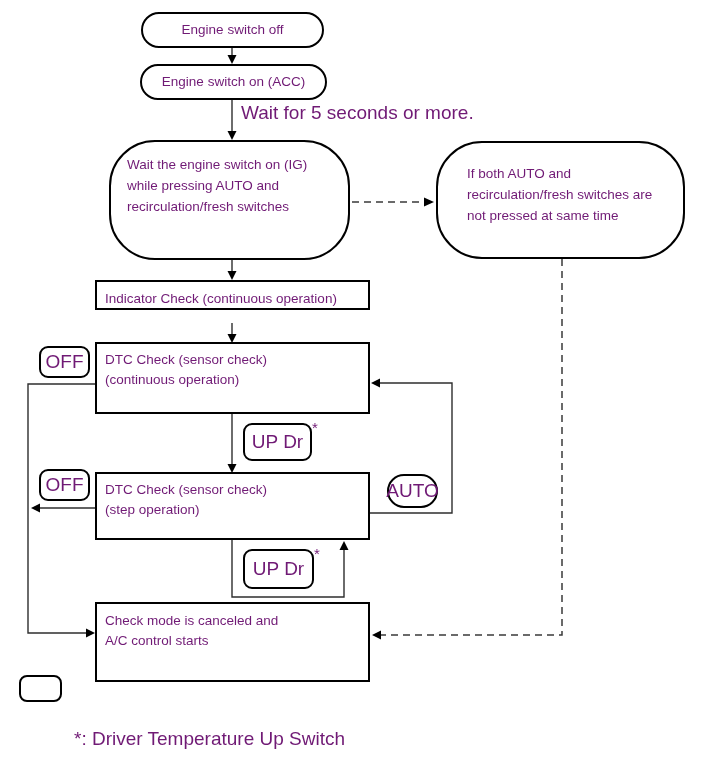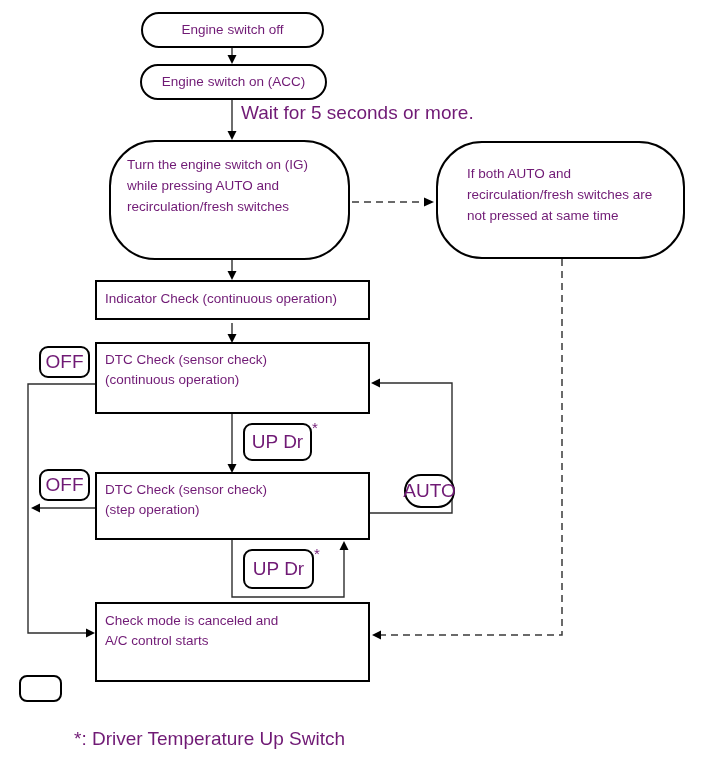--- a/index.html
+++ b/index.html
@@ -108,45 +108,45 @@
       <polygon points="381,630.5 381,639.5 372,635" fill="#000" stroke="none" stroke-dasharray="none"></polygon>
     </g>
   </svg>
 
   <div class="node stadium-sm" style="left:141px; top:12px; width:183px; height:36px;">Engine switch off</div>
 
   <div class="node stadium-sm" style="left:140px; top:64px; width:187px; height:36px;">Engine switch on (ACC)</div>
 
   <div class="label" style="left:241px; top:105px;">Wait for 5 seconds or more.</div>
 
-  <div class="node stadium-lg" style="left:109px; top:140px; width:241px; height:120px; padding:12px 14px 0 16px;">Turn the engine switch on (IG)
+  <div class="node stadium-lg" style="left:109px; top:140px; width:241px; height:120px; padding:12px 14px 0 16px;">Wait the engine switch on (IG)
 while pressing AUTO and
 recirculation/fresh switches</div>
 
   <div class="node stadium-lg" style="left:436px; top:141px; width:249px; height:118px; padding:20px 10px 0 29px;">If both AUTO and
 recirculation/fresh switches are
 not pressed at same time</div>
 
-  <div class="node rect" style="left:95px; top:280px; width:275px; height:40px; padding:7px 8px 0 8px;">Indicator Check (continuous operation)</div>
+  <div class="node rect" style="left:95px; top:280px; width:275px; height:30px; padding:7px 8px 0 8px;">Indicator Check (continuous operation)</div>
 
   <div class="node rect" style="left:95px; top:342px; width:275px; height:72px; padding:6px 8px 0 8px;">DTC Check (sensor check)
 (continuous operation)</div>
 
   <div class="switch" style="position:absolute; left:39px; top:346px; width:47px; height:28px;">OFF</div>
 
   <div class="switch" style="position:absolute; left:243px; top:423px; width:65px; height:34px;">UP Dr</div>
 
   <div class="ast" style="left:312px; top:422px;">*</div>
 
   <div class="node rect" style="left:95px; top:472px; width:275px; height:68px; padding:6px 8px 0 8px;">DTC Check (sensor check)
 (step operation)</div>
 
   <div class="switch" style="position:absolute; left:39px; top:469px; width:47px; height:28px;">OFF</div>
 
-  <div class="switch" style="position:absolute; left:404px; top:474px; width:47px; height:30px;border-radius:17px;">AUTO</div>
+  <div class="switch" style="position:absolute; left:387px; top:474px; width:47px; height:30px;border-radius:17px;">AUTO</div>
 
   <div class="switch" style="position:absolute; left:243px; top:549px; width:67px; height:36px;">UP Dr</div>
 
   <div class="ast" style="left:314px; top:548px;">*</div>
 
   <div class="node rect" style="left:95px; top:602px; width:275px; height:80px; padding:7px 8px 0 8px;">Check mode is canceled and
 A/C control starts</div>
 
   <div class="switch" style="position:absolute; left:19px; top:675px; width:39px; height:23px; border-radius:8px;"></div>
 

